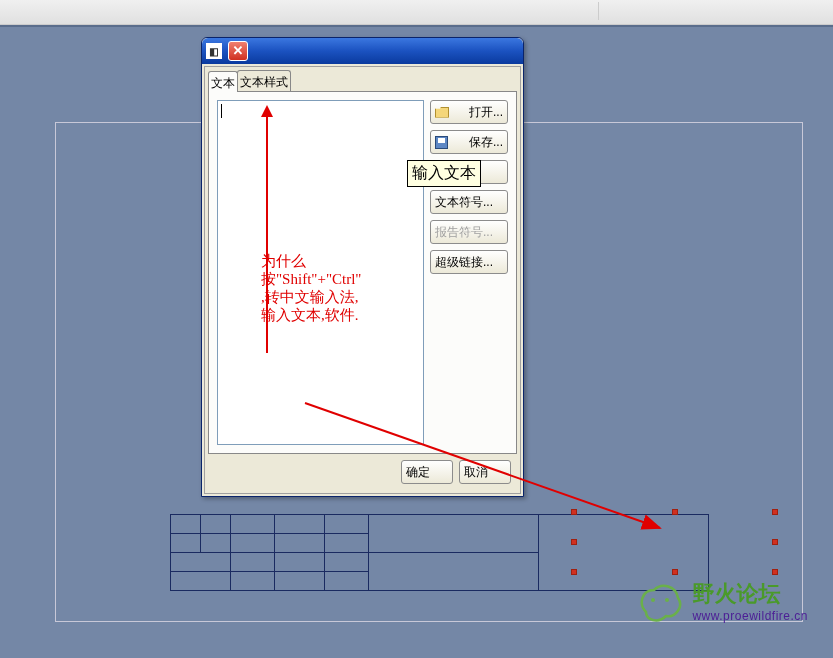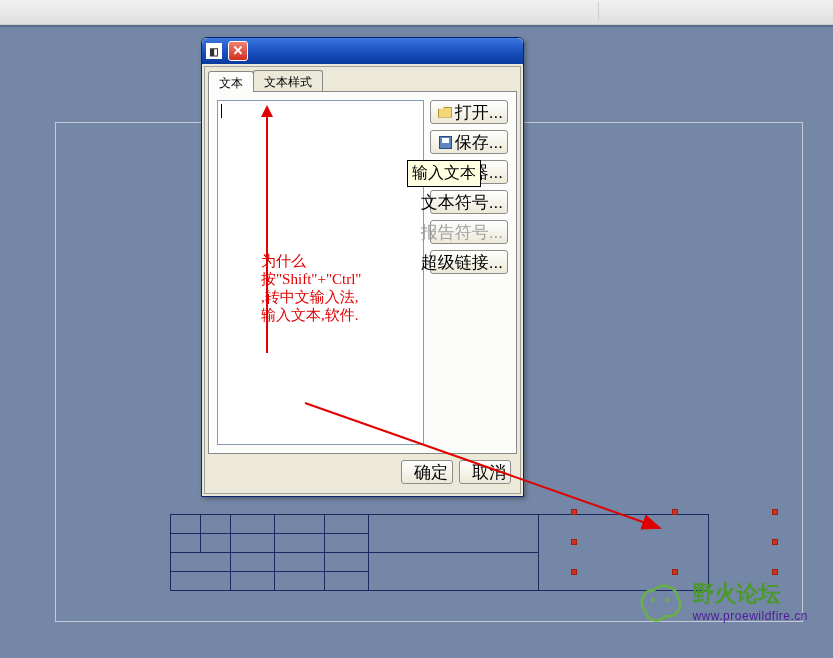--- a/index.html
+++ b/index.html
@@ -88,21 +88,21 @@
       margin: 2px;
       padding: 3px;
       background: #ece9d8;
     }
     .tab-strip {
       display: flex;
       height: 22px;
       border-bottom: 1px solid #888;
     }
     .tab {
-      padding: 3px 10px 2px;
+      padding: 3px 2px 2px;
       border: 1px solid #888;
       border-bottom: none;
       background: #ece9d8;
       border-radius: 3px 3px 0 0;
       margin-right: -1px;
       cursor: pointer;
       position: relative;
       text-align: center;
     }
     .tab.active {
@@ -137,24 +137,24 @@
       display: flex;
       flex-direction: column;
       gap: 6px;
       position: relative;
     }
     .xp-btn {
       height: 24px;
       background: linear-gradient(#fff, #ece9d8);
       border: 1px solid #8c8c8c;
       border-radius: 3px;
-      font-size: 17px;
+      font-size: 12px;
       display: flex;
       align-items: center;
-      justify-content: flex-end;
+      justify-content: space-between;
       gap: 3px;
       cursor: pointer;
       padding: 0 4px;
       white-space: nowrap;
     }
     .xp-btn.disabled {
       color: #a0a0a0;
       cursor: default;
     }
     .icon-open {

